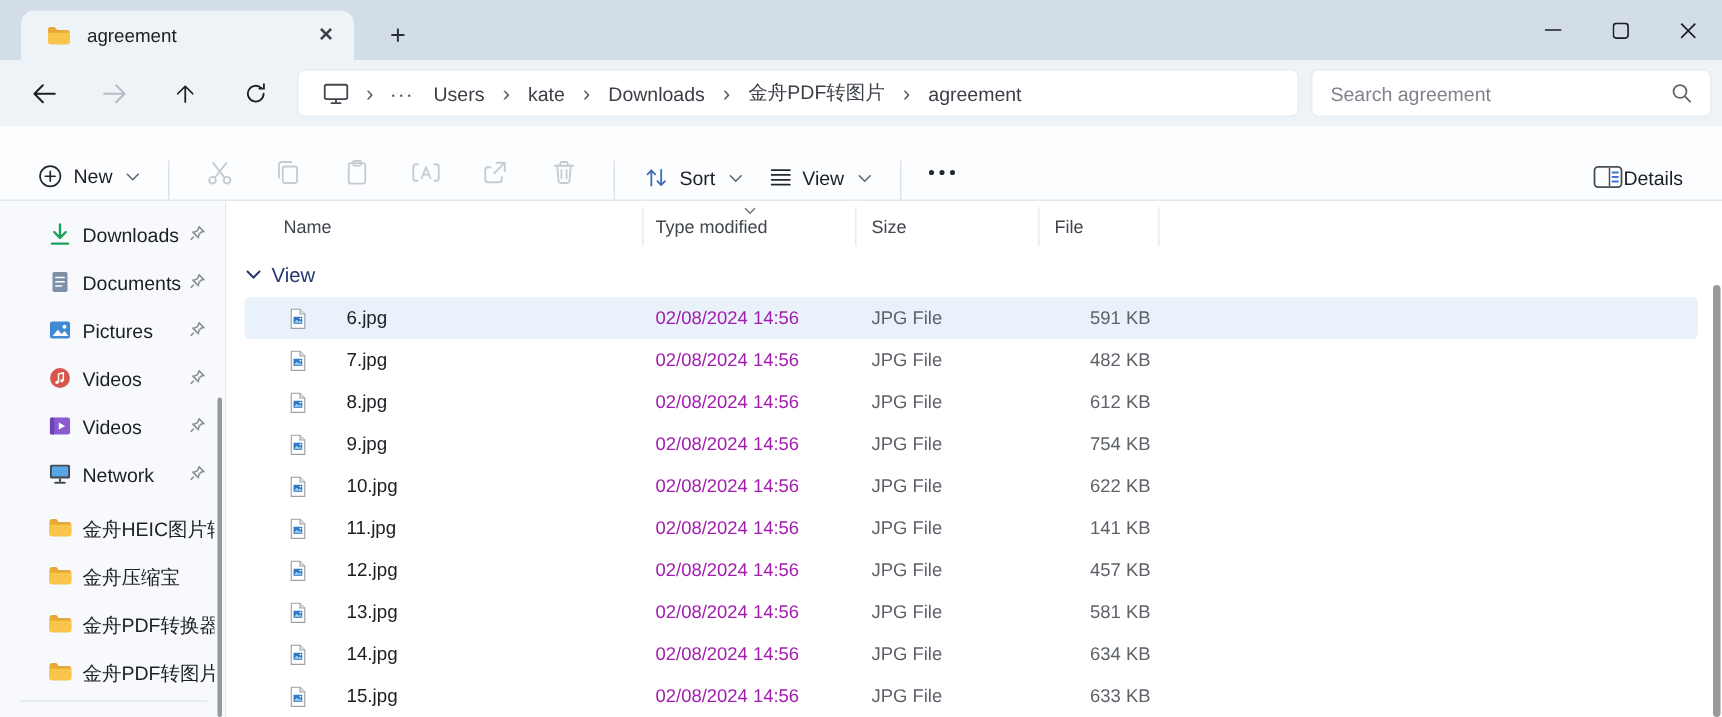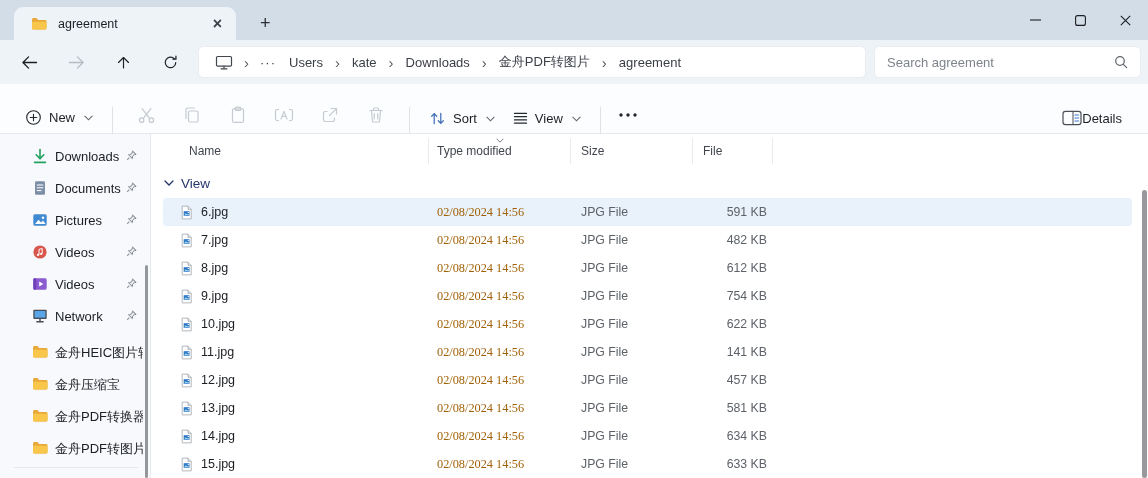--- a/index.html
+++ b/index.html
@@ -58,23 +58,23 @@
   .col-name { padding-left:26px; }
   .col-date { padding-left:8px; }
   .sort-ind { position:absolute; top:0px; left:50%; transform:translateX(-50%); }
 
   .group-row { height:30px; margin-top:4px; display:flex; align-items:center; padding-left:13px; font-size:13.5px; color:#25366e; }
   .group-row .g-chev { margin-right:7px; }
 
   .row { display:grid; grid-template-columns:266px 142px 122px 80px; height:28px; align-items:center;
          margin:0 16px 0 12px; border-radius:4px; font-size:12.5px; }
   .row.selected { background:#e9f2fb; }
-  .cell-name { display:flex; align-items:center; padding-left:16px; color:#1b1e23; }
+  .cell-name { display:flex; align-items:center; padding-left:28px; color:#1b1e23;gap:18px; }
   .cell-name .fi { margin-right:7px; flex:0 0 auto; }
-  .cell-date { color:#a16207; padding-left:8px; font-size:12.3px;font-family:Liberation Serif, serif; }
+  .cell-date { color:#a21caf; padding-left:8px; font-size:12.3px; }
   .cell-type { color:#5d6269; padding-left:10px; font-size:12.3px; }
   .cell-size { color:#5d6269; text-align:right; padding-right:6px; font-size:12.3px; }
 
   .fp-scroll-thumb { position:absolute; right:1px; top:56px; bottom:0; width:5px; background:#97999d; border-radius:3px; }
 </style>
 </head>
 <body>
 
 <div class="titlebar">
   <div class="tab">

